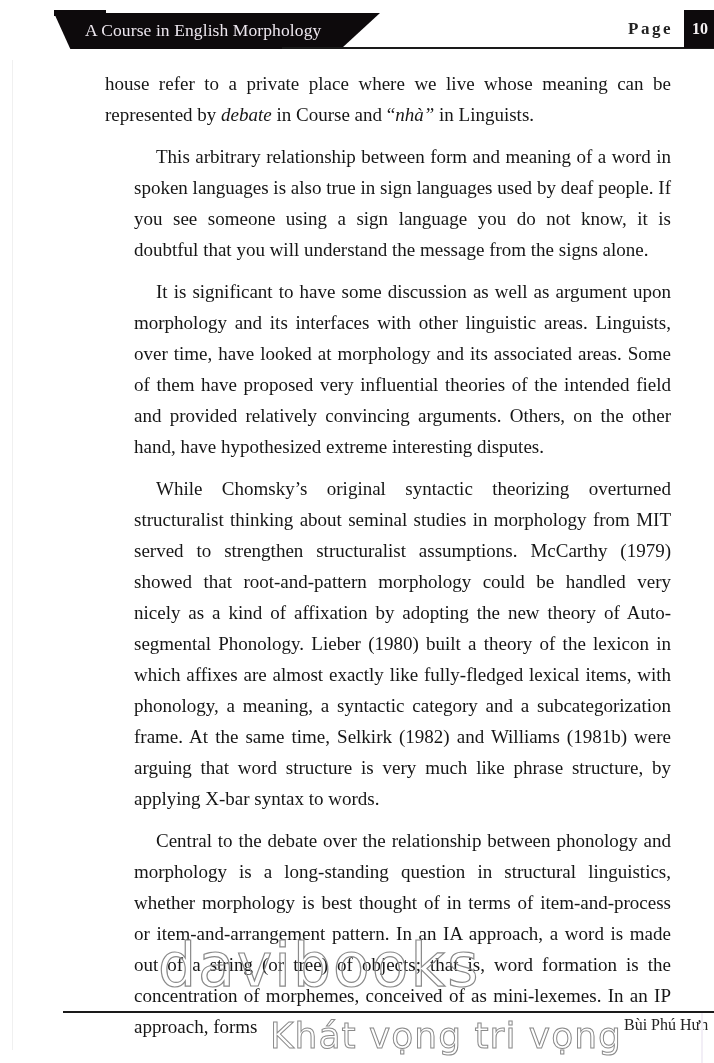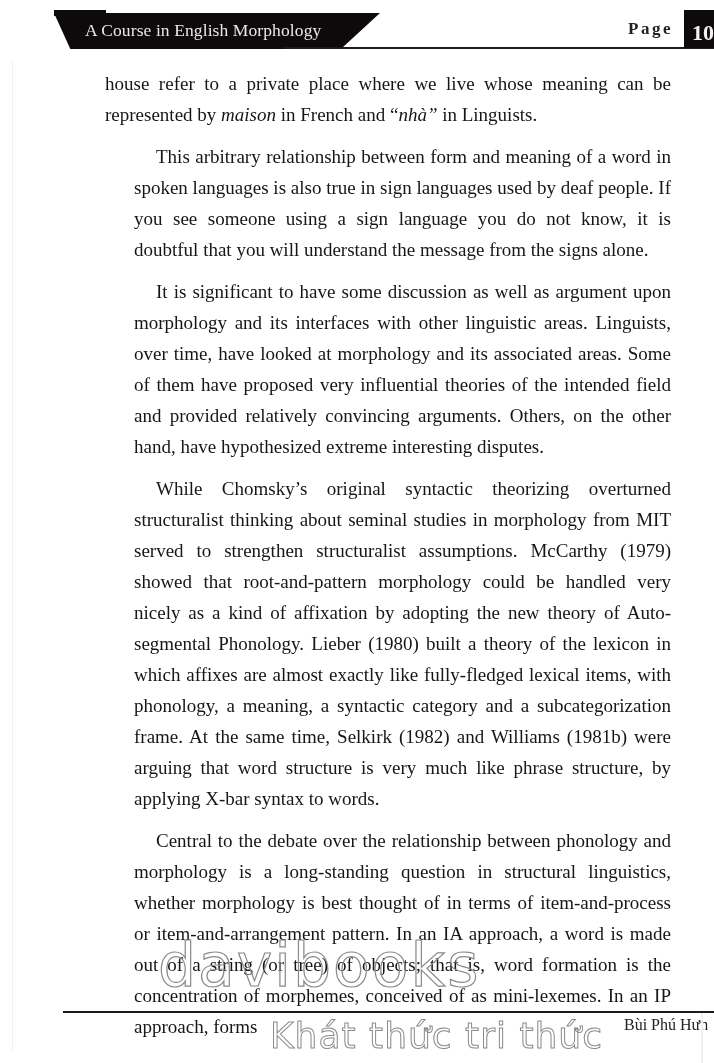--- a/index.html
+++ b/index.html
@@ -81,21 +81,21 @@
     left: 660px;
     top: 10px;
     width: 54px;
     height: 38px;
     background: #0d0a0c;
   }
   .page-number {
     position: absolute;
     left: 668px;
     top: 20px;
-    font-size: 22px;
+    font-size: 16px;
     font-weight: bold;
     color: #f4f0f2;
   }
   
   .content {
     position: absolute;
     left: 105px;
     top: 68px;
     width: 566px;
     font-size: 19px;
@@ -172,25 +172,25 @@
   <div class="header-banner-tab"></div>
   <div class="header-banner"></div>
   <div class="header-title">A Course in English Morphology</div>
   <div class="header-rule"></div>
   <div class="page-label">Page</div>
   <div class="page-number-box"></div>
   <div class="page-number">10</div>
 </div>
 
 <div class="content">
-  <p><span>house refer to a private place where we live whose meaning can be represented by </span><em>maison</em><span> in French and “</span><em>nhà”</em><span> in Linguists.</span></p>
+  <p><span>house refer to a private place where we live whose meaning can be represented by </span><em>debate</em><span> in Course and “</span><em>nhà”</em><span> in Linguists.</span></p>
   <p class="indent"><span>This arbitrary relationship between form and meaning of a word in spoken languages is also true in sign languages used by deaf people. If you see someone using a sign language you do not know, it is doubtful that you will understand the message from the signs alone.</span></p>
   <p class="indent"><span>It is significant to have some discussion as well as argument upon morphology and its interfaces with other linguistic areas. Linguists, over time, have looked at morphology and its associated areas. Some of them have proposed very influential theories of the intended field and provided relatively convincing arguments. Others, on the other hand, have hypothesized extreme interesting disputes.</span></p>
   <p class="indent"><span>While Chomsky’s original syntactic theorizing overturned structuralist thinking about seminal studies in morphology from MIT served to strengthen structuralist assumptions. McCarthy (1979) showed that root-and-pattern morphology could be handled very nicely as a kind of affixation by adopting the new theory of Auto-segmental Phonology. Lieber (1980) built a theory of the lexicon in which affixes are almost exactly like fully-fledged lexical items, with phonology, a meaning, a syntactic category and a subcategorization frame. At the same time, Selkirk (1982) and Williams (1981b) were arguing that word structure is very much like phrase structure, by applying X-bar syntax to words.</span></p>
   <p class="indent"><span>Central to the debate over the relationship between phonology and morphology is a long-standing question in structural linguistics, whether morphology is best thought of in terms of item-and-process or item-and-arrangement pattern. In an IA approach, a word is made out of a string (or tree) of objects; that is, word formation is the concentration of morphemes, conceived of as mini-lexemes. In an IP approach, forms</span></p>
 </div>
 
 <div class="watermark-main">davibooks</div>
 
 <div class="footer-rule"></div>
-<div class="watermark-sub">Khát thức tri thức</div>
+<div class="watermark-sub">Khát vọng tri vọng</div>
 <div class="footer-author">Bùi Phú Hưn</div>
 <div class="footer-edge"></div>
 
 </body></html>

